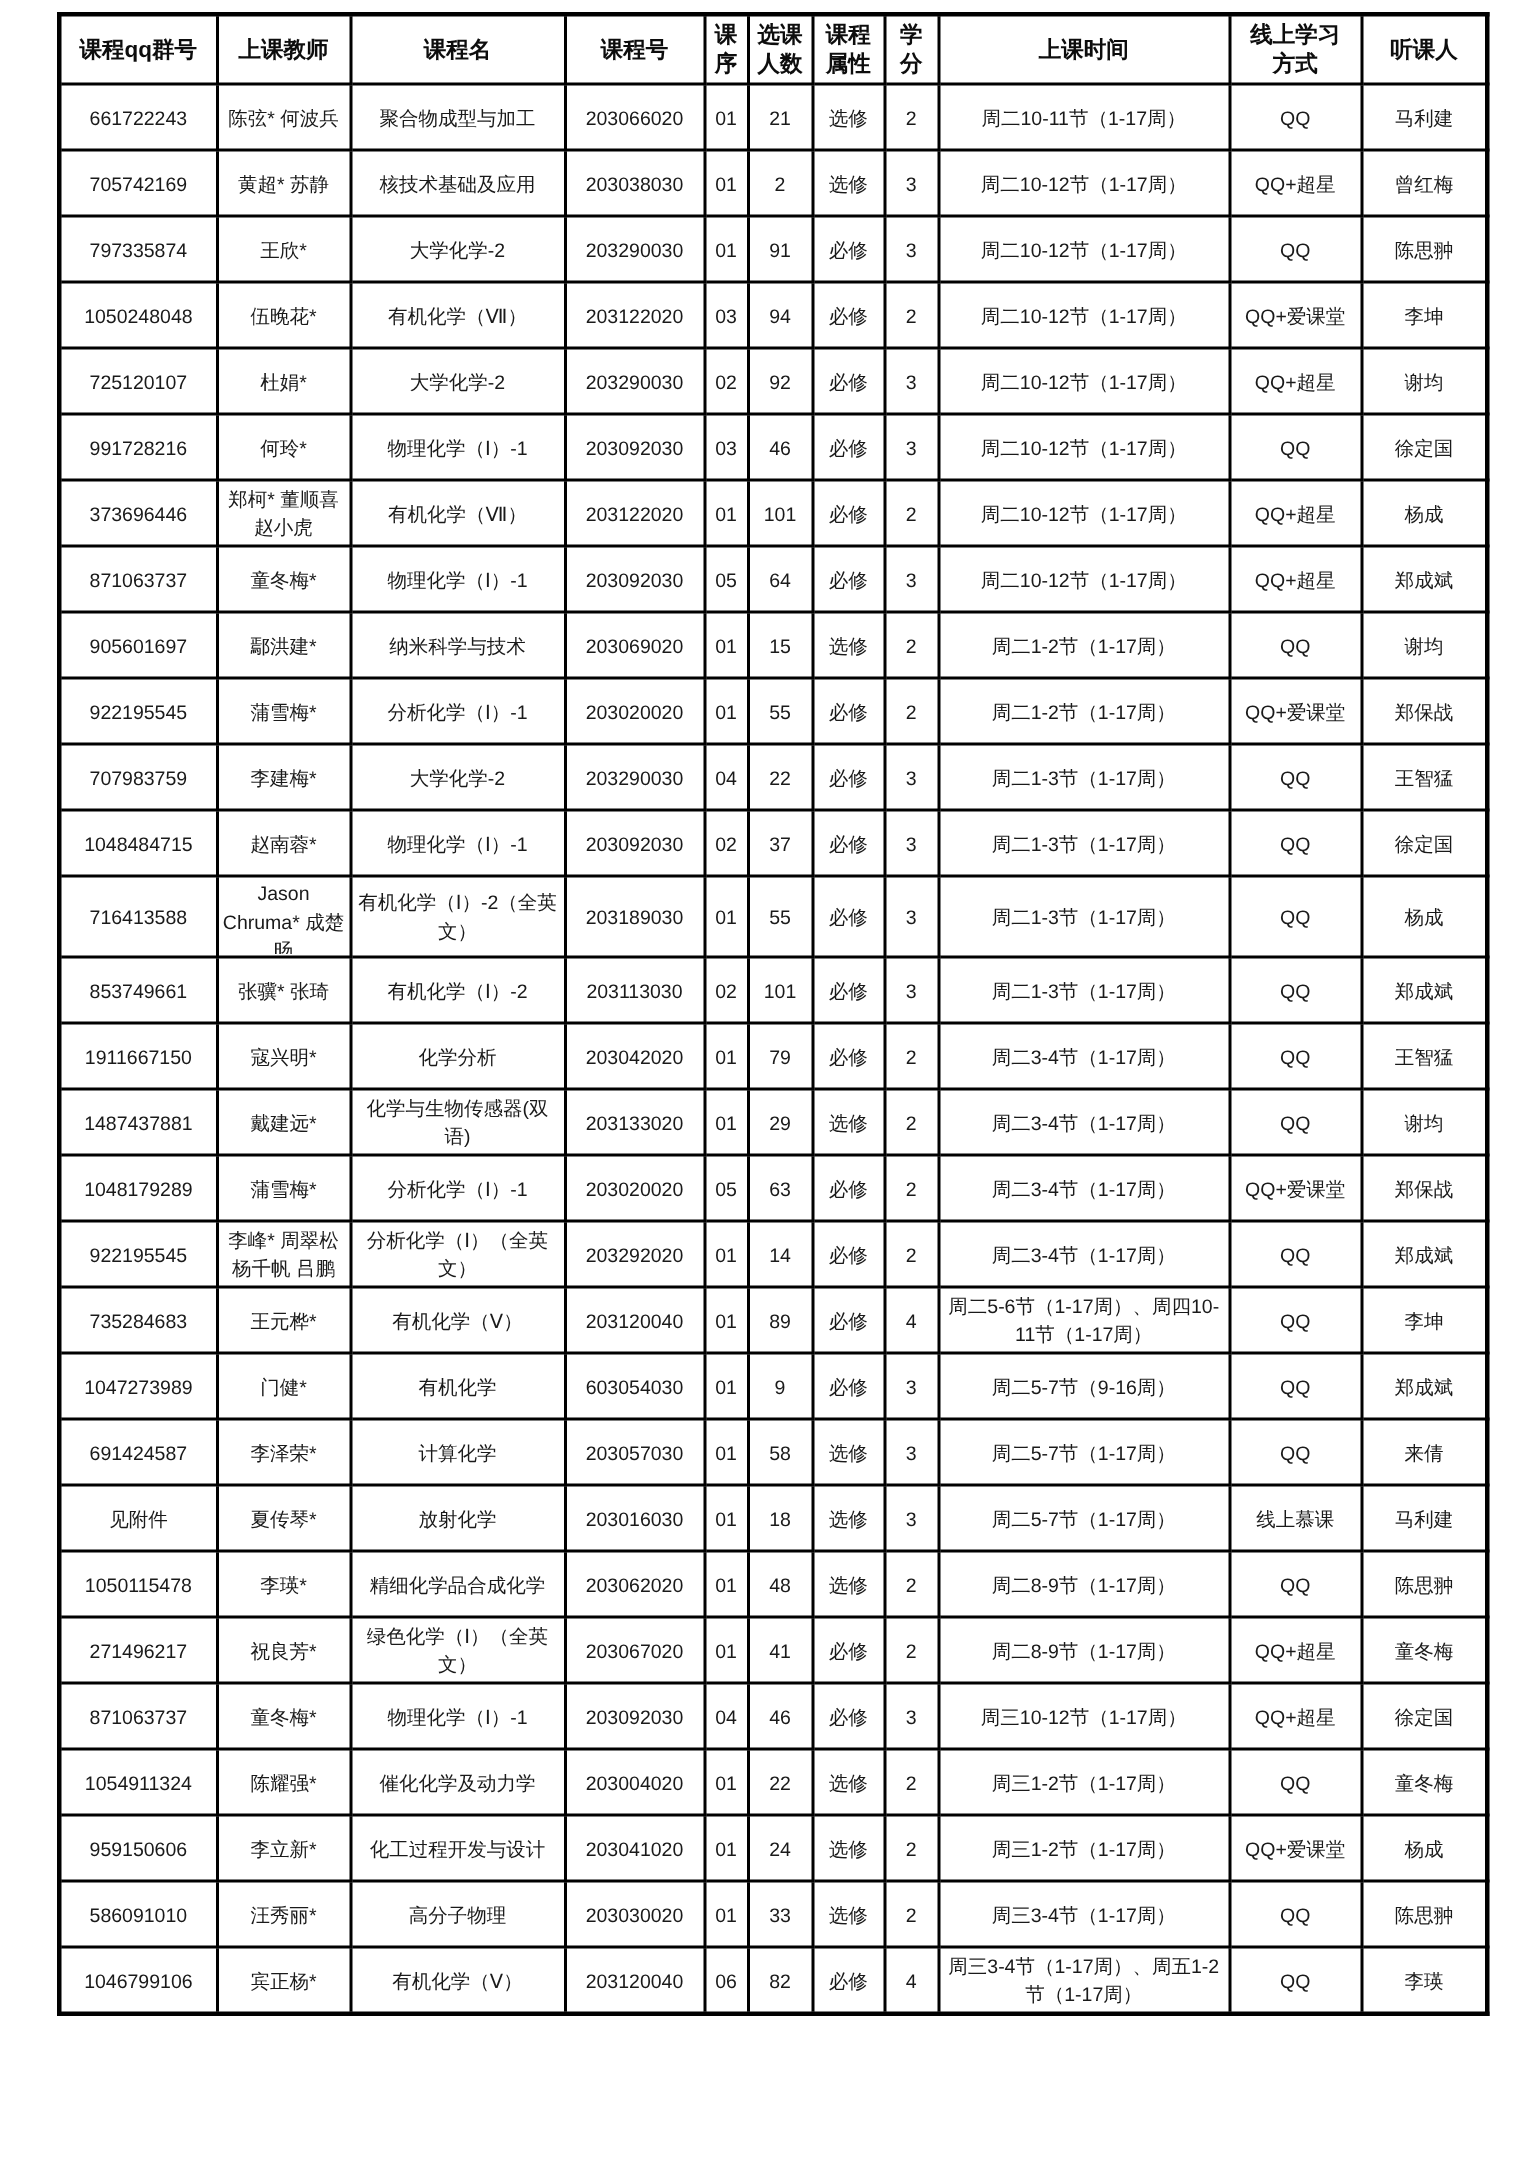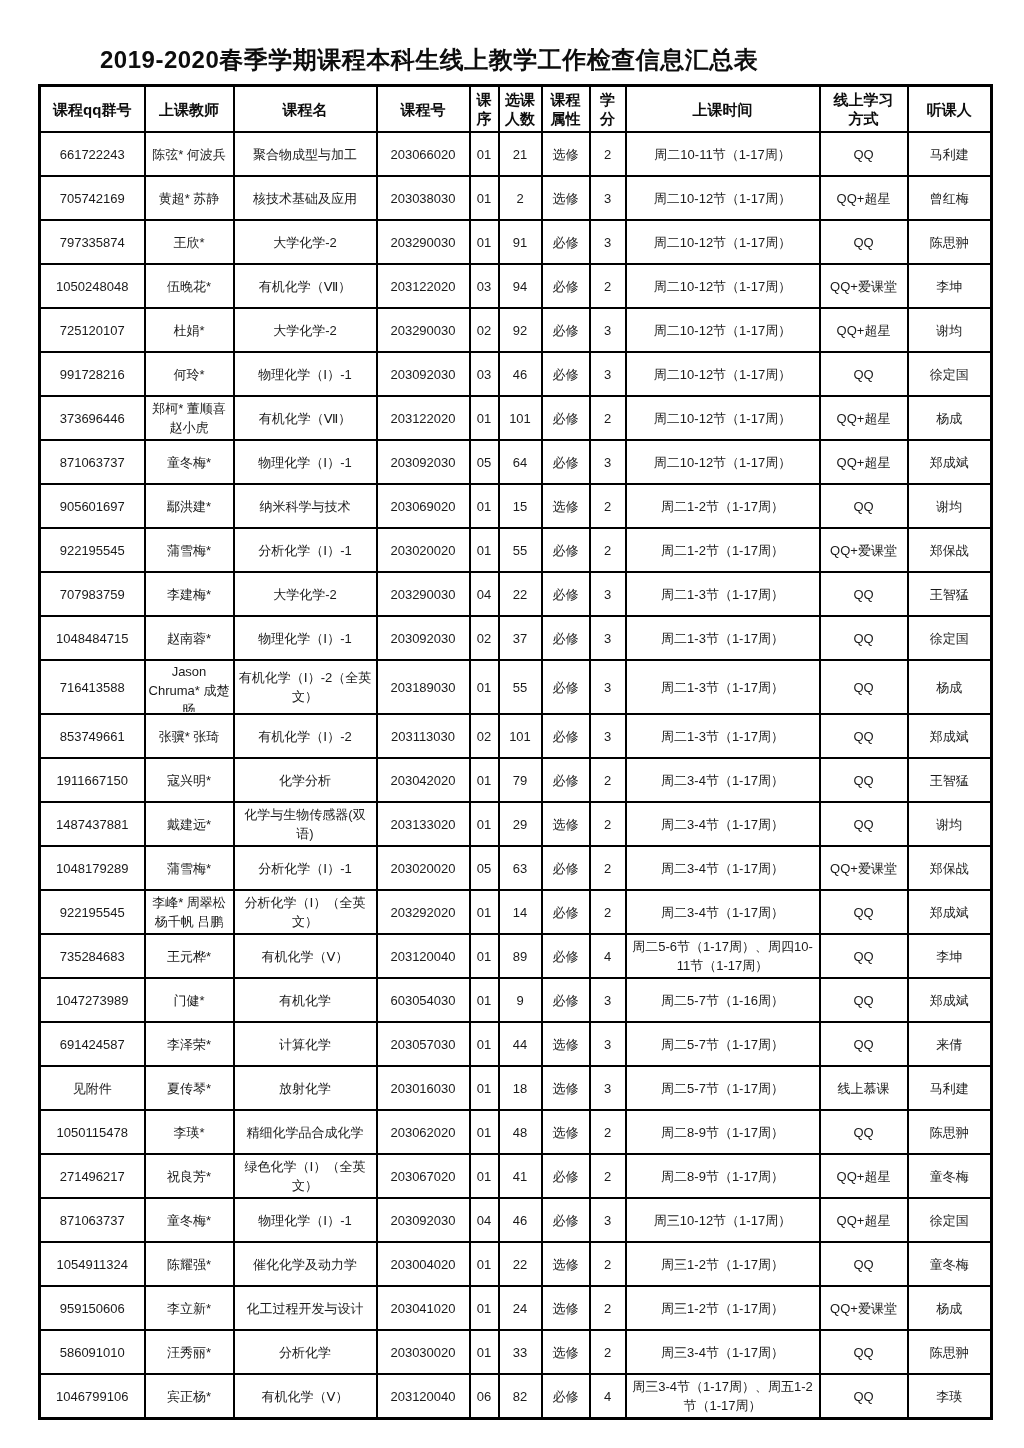--- a/index.html
+++ b/index.html
@@ -74,21 +74,20 @@
   col.c-credit  { width: 36px; }
   col.c-time    { width: 194px; }
   col.c-method  { width: 88px; }
   col.c-listener{ width: 84px; }
 </style>
 </head>
 <body>
 
 <div class="page">
 
-  <div class="title">2019-2020春季学期课程本科生线上教学工作检查信息汇总表</div>
 
   <table class="summary">
     <colgroup>
       <col class="c-qq">
       <col class="c-teacher">
       <col class="c-course">
       <col class="c-courseno">
       <col class="c-seq">
       <col class="c-enroll">
       <col class="c-attr">
@@ -803,21 +802,21 @@
           <td>
             <div class="c">9</div>
           </td>
           <td>
             <div class="c">必修</div>
           </td>
           <td>
             <div class="c">3</div>
           </td>
           <td>
-            <div class="c">周二5-7节（1-16周）</div>
+            <div class="c">周二5-7节（9-16周）</div>
           </td>
           <td>
             <div class="c">QQ</div>
           </td>
           <td>
             <div class="c">郑成斌</div>
           </td>
         </tr>
         <tr>
           <td>
@@ -829,21 +828,21 @@
           <td>
             <div class="c">计算化学</div>
           </td>
           <td>
             <div class="c">203057030</div>
           </td>
           <td>
             <div class="c">01</div>
           </td>
           <td>
-            <div class="c">44</div>
+            <div class="c">58</div>
           </td>
           <td>
             <div class="c">选修</div>
           </td>
           <td>
             <div class="c">3</div>
           </td>
           <td>
             <div class="c">周二5-7节（1-17周）</div>
           </td>
@@ -1065,21 +1064,21 @@
           </td>
         </tr>
         <tr>
           <td>
             <div class="c">586091010</div>
           </td>
           <td>
             <div class="clip">汪秀丽*</div>
           </td>
           <td>
-            <div class="c">分析化学</div>
+            <div class="c">高分子物理</div>
           </td>
           <td>
             <div class="c">203030020</div>
           </td>
           <td>
             <div class="c">01</div>
           </td>
           <td>
             <div class="c">33</div>
           </td>

